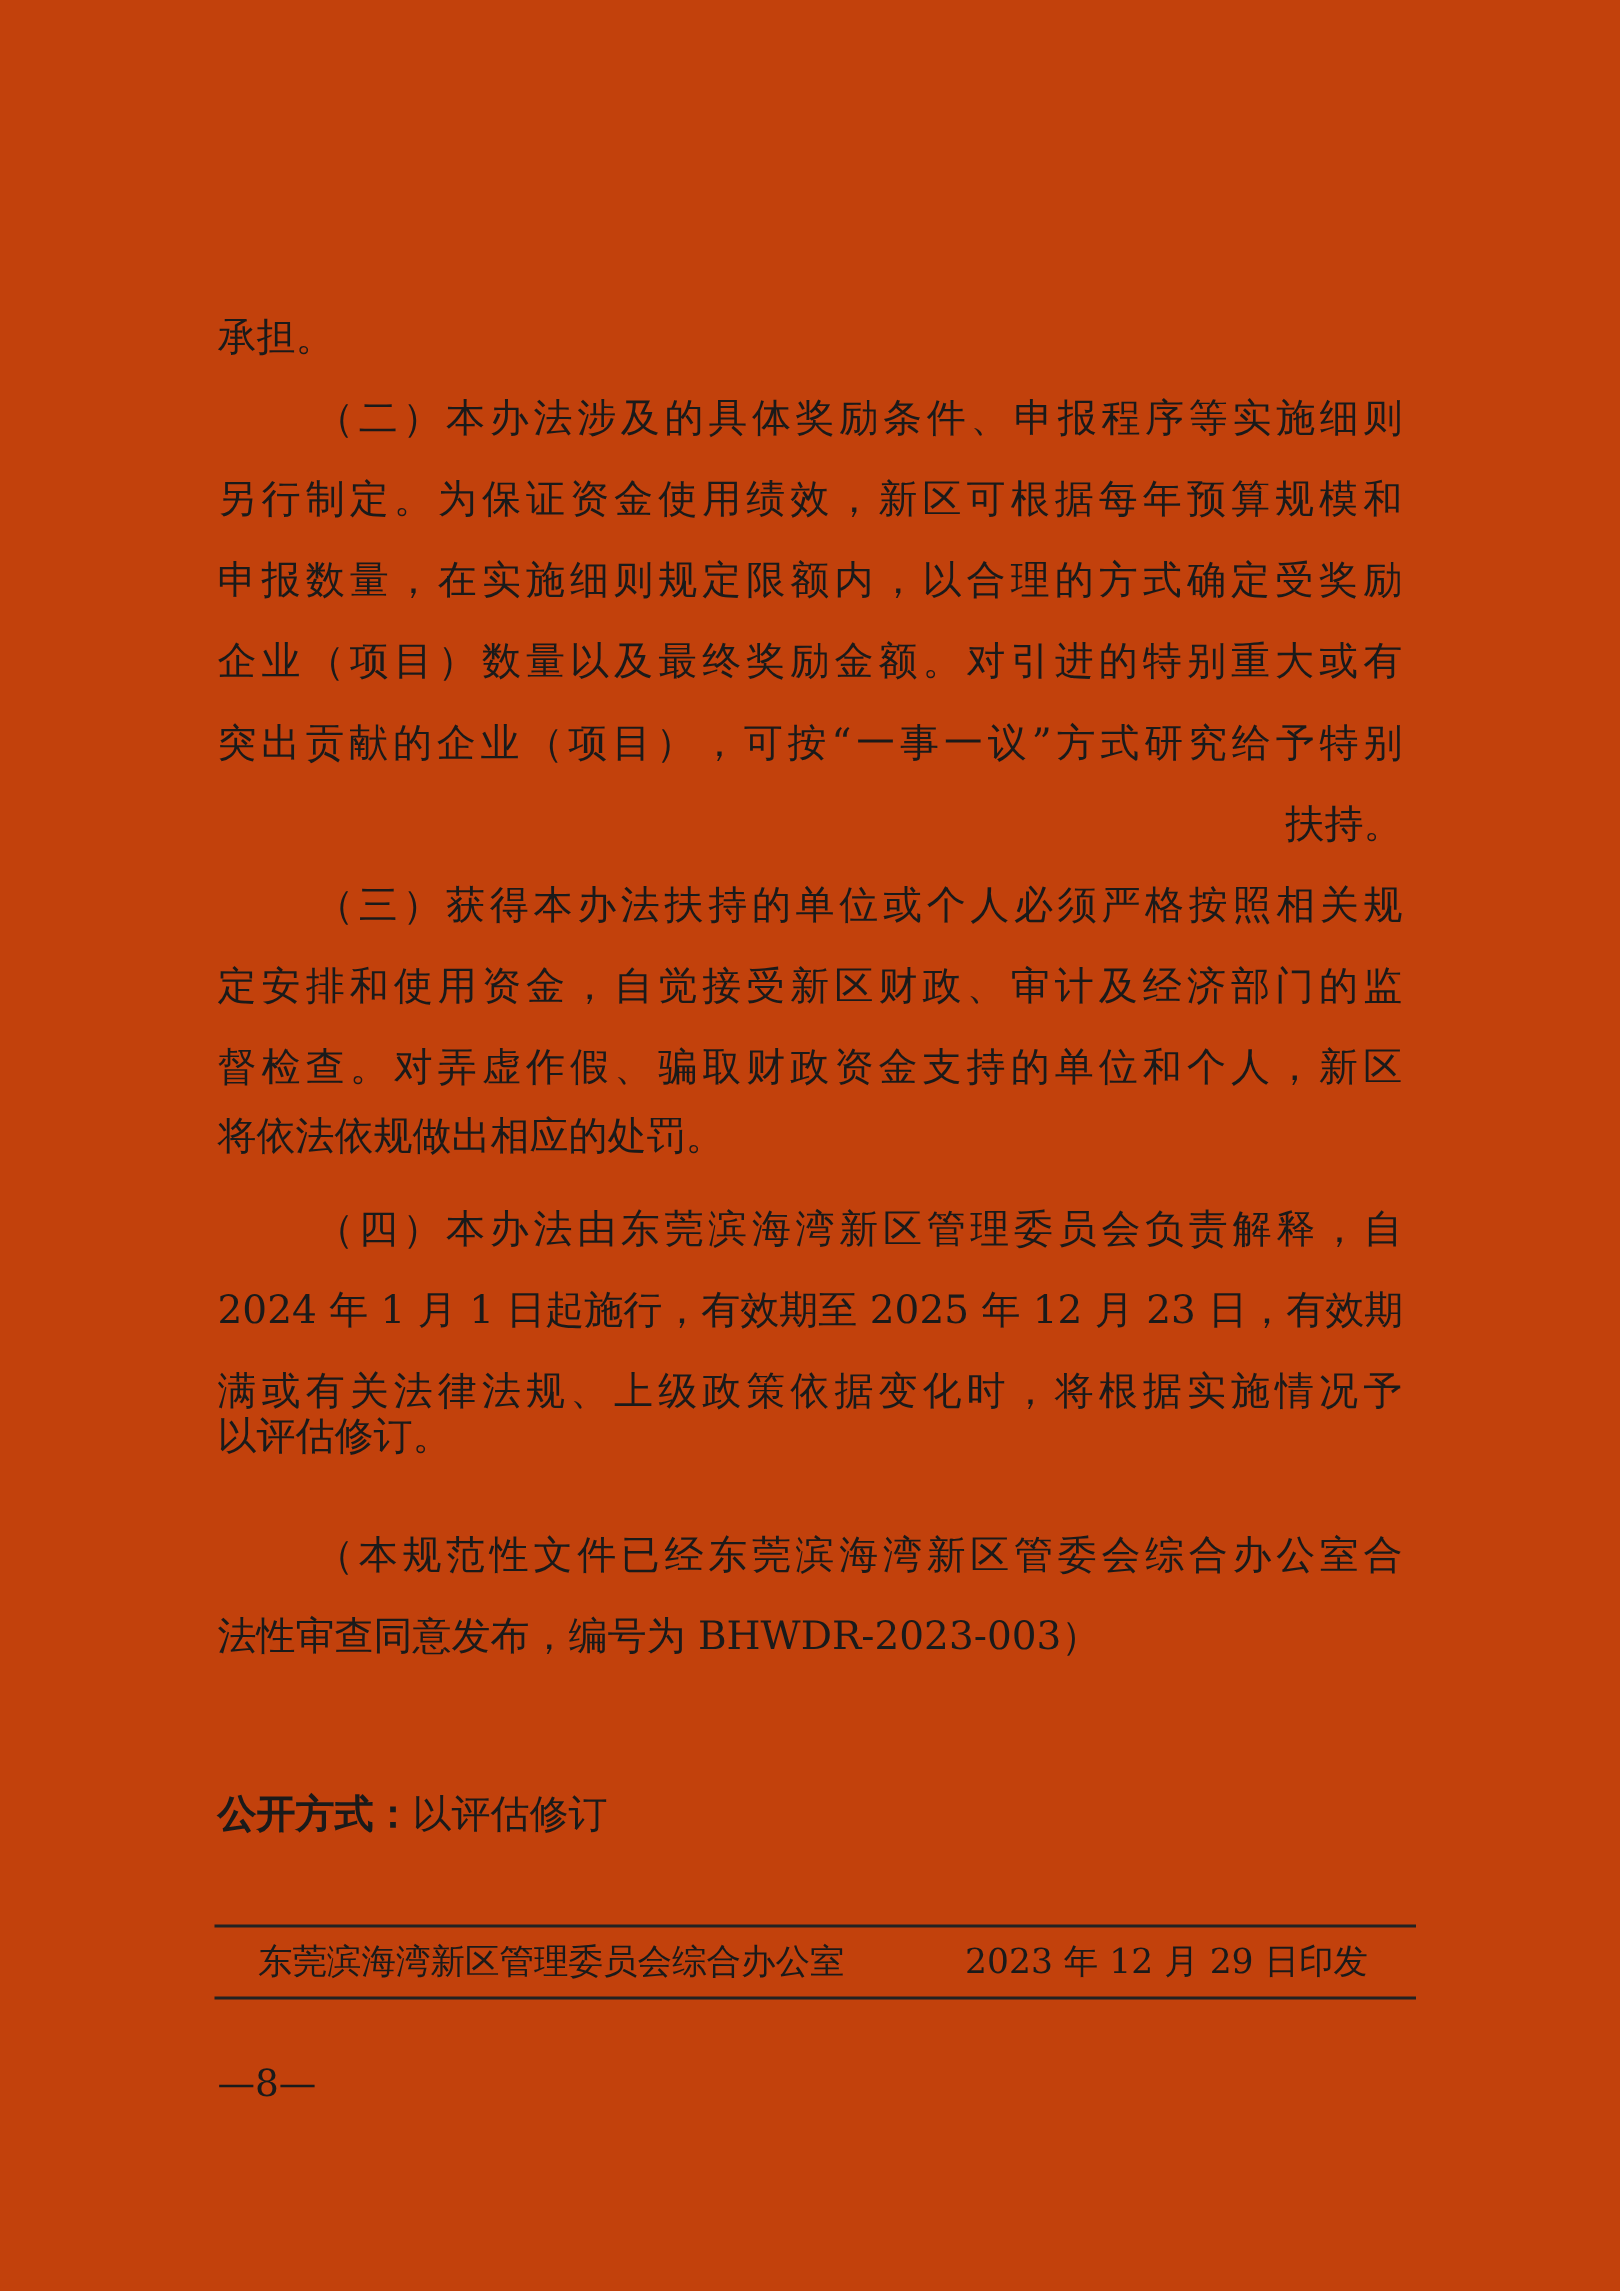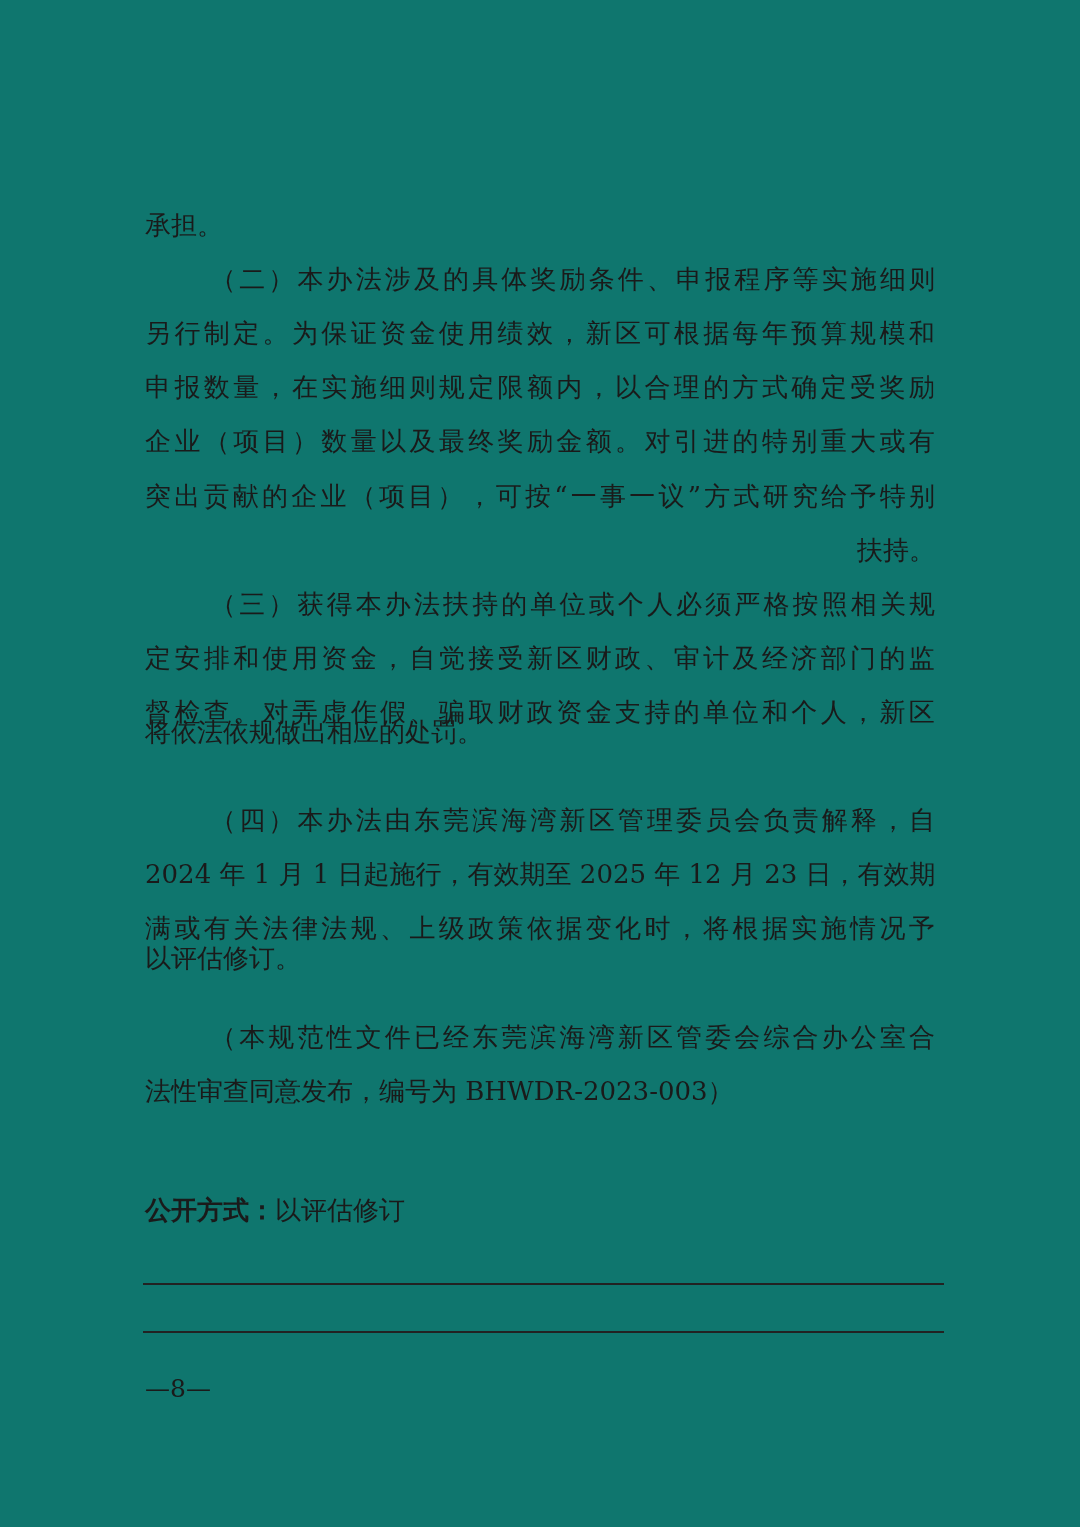--- a/index.html
+++ b/index.html
@@ -1,18 +1,18 @@
 <!DOCTYPE html>
 <html><head>
 <meta charset="utf-8">
 <style>
   html, body { margin:0; padding:0; background:#ffffff; }
   body { width:1080px; height:1527px; position:relative; overflow:hidden;
          font-family:"DejaVu Serif","Liberation Serif",serif; color:#1a1a1a; }
-  .page { position:absolute; left:0; top:0; width:1080px; height:1527px; background:#0f766e; }
+  .page { position:absolute; left:0; top:0; width:1080px; height:1527px; background:#c2410c; }
   .line { position:absolute; left:145px; width:790px; height:54px; line-height:54px;
           font-size:26px; white-space:nowrap; letter-spacing:0; }
   .just { display:flex; justify-content:space-between; }
   .just span { display:inline-block; }
   .indent { left:210px; width:725px; }
   .bold { font-family:"DejaVu Sans","Liberation Sans",sans-serif; font-weight:bold;margin-top:23px; }
   .rule { position:absolute; left:143px; width:801px; height:2px; background:#222; }
   .footer-row { position:absolute; left:172px; width:740px; top:1286px; height:44px; line-height:44px;
                 font-size:23px; display:flex; justify-content:space-between; white-space:nowrap; }
   .page-num { position:absolute; left:145px; top:1369px; font-size:25px; line-height:40px; }
@@ -247,21 +247,21 @@
         <span>的</span>
         <span>单</span>
         <span>位</span>
         <span>和</span>
         <span>个</span>
         <span>人</span>
         <span>，</span>
         <span>新</span>
         <span>区</span>
       </div>
-      <div class="line" style="top: 705px;">将依法依规做出相应的处罚。</div>
+      <div class="line" style="top: 731px;">将依法依规做出相应的处罚。</div>
       <div class="line indent just" style="top: 793px;">
         <span>（</span>
         <span>四</span>
         <span>）</span>
         <span>本</span>
         <span>办</span>
         <span>法</span>
         <span>由</span>
         <span>东</span>
         <span>莞</span>
@@ -341,16 +341,20 @@
         <span>合</span>
       </div>
       <div class="line" style="top: 1064px;">法性审查同意发布，编号为 BHWDR-2023-003）</div>
     </div>
 
   <div class="line" style="top:1183px;">
     <span class="bold">公开方式：</span><span>以评估修订</span>
   </div>
 
   <div class="rule" style="top:1283px;"></div>
+  <div class="footer-row">
+    <span>东莞滨海湾新区管理委员会综合办公室</span>
+    <span>2023 年 12 月 29 日印发</span>
+  </div>
   <div class="rule" style="top:1331px;"></div>
 
   <div class="page-num">—8—</div>
 </div>
 
 </body></html>

